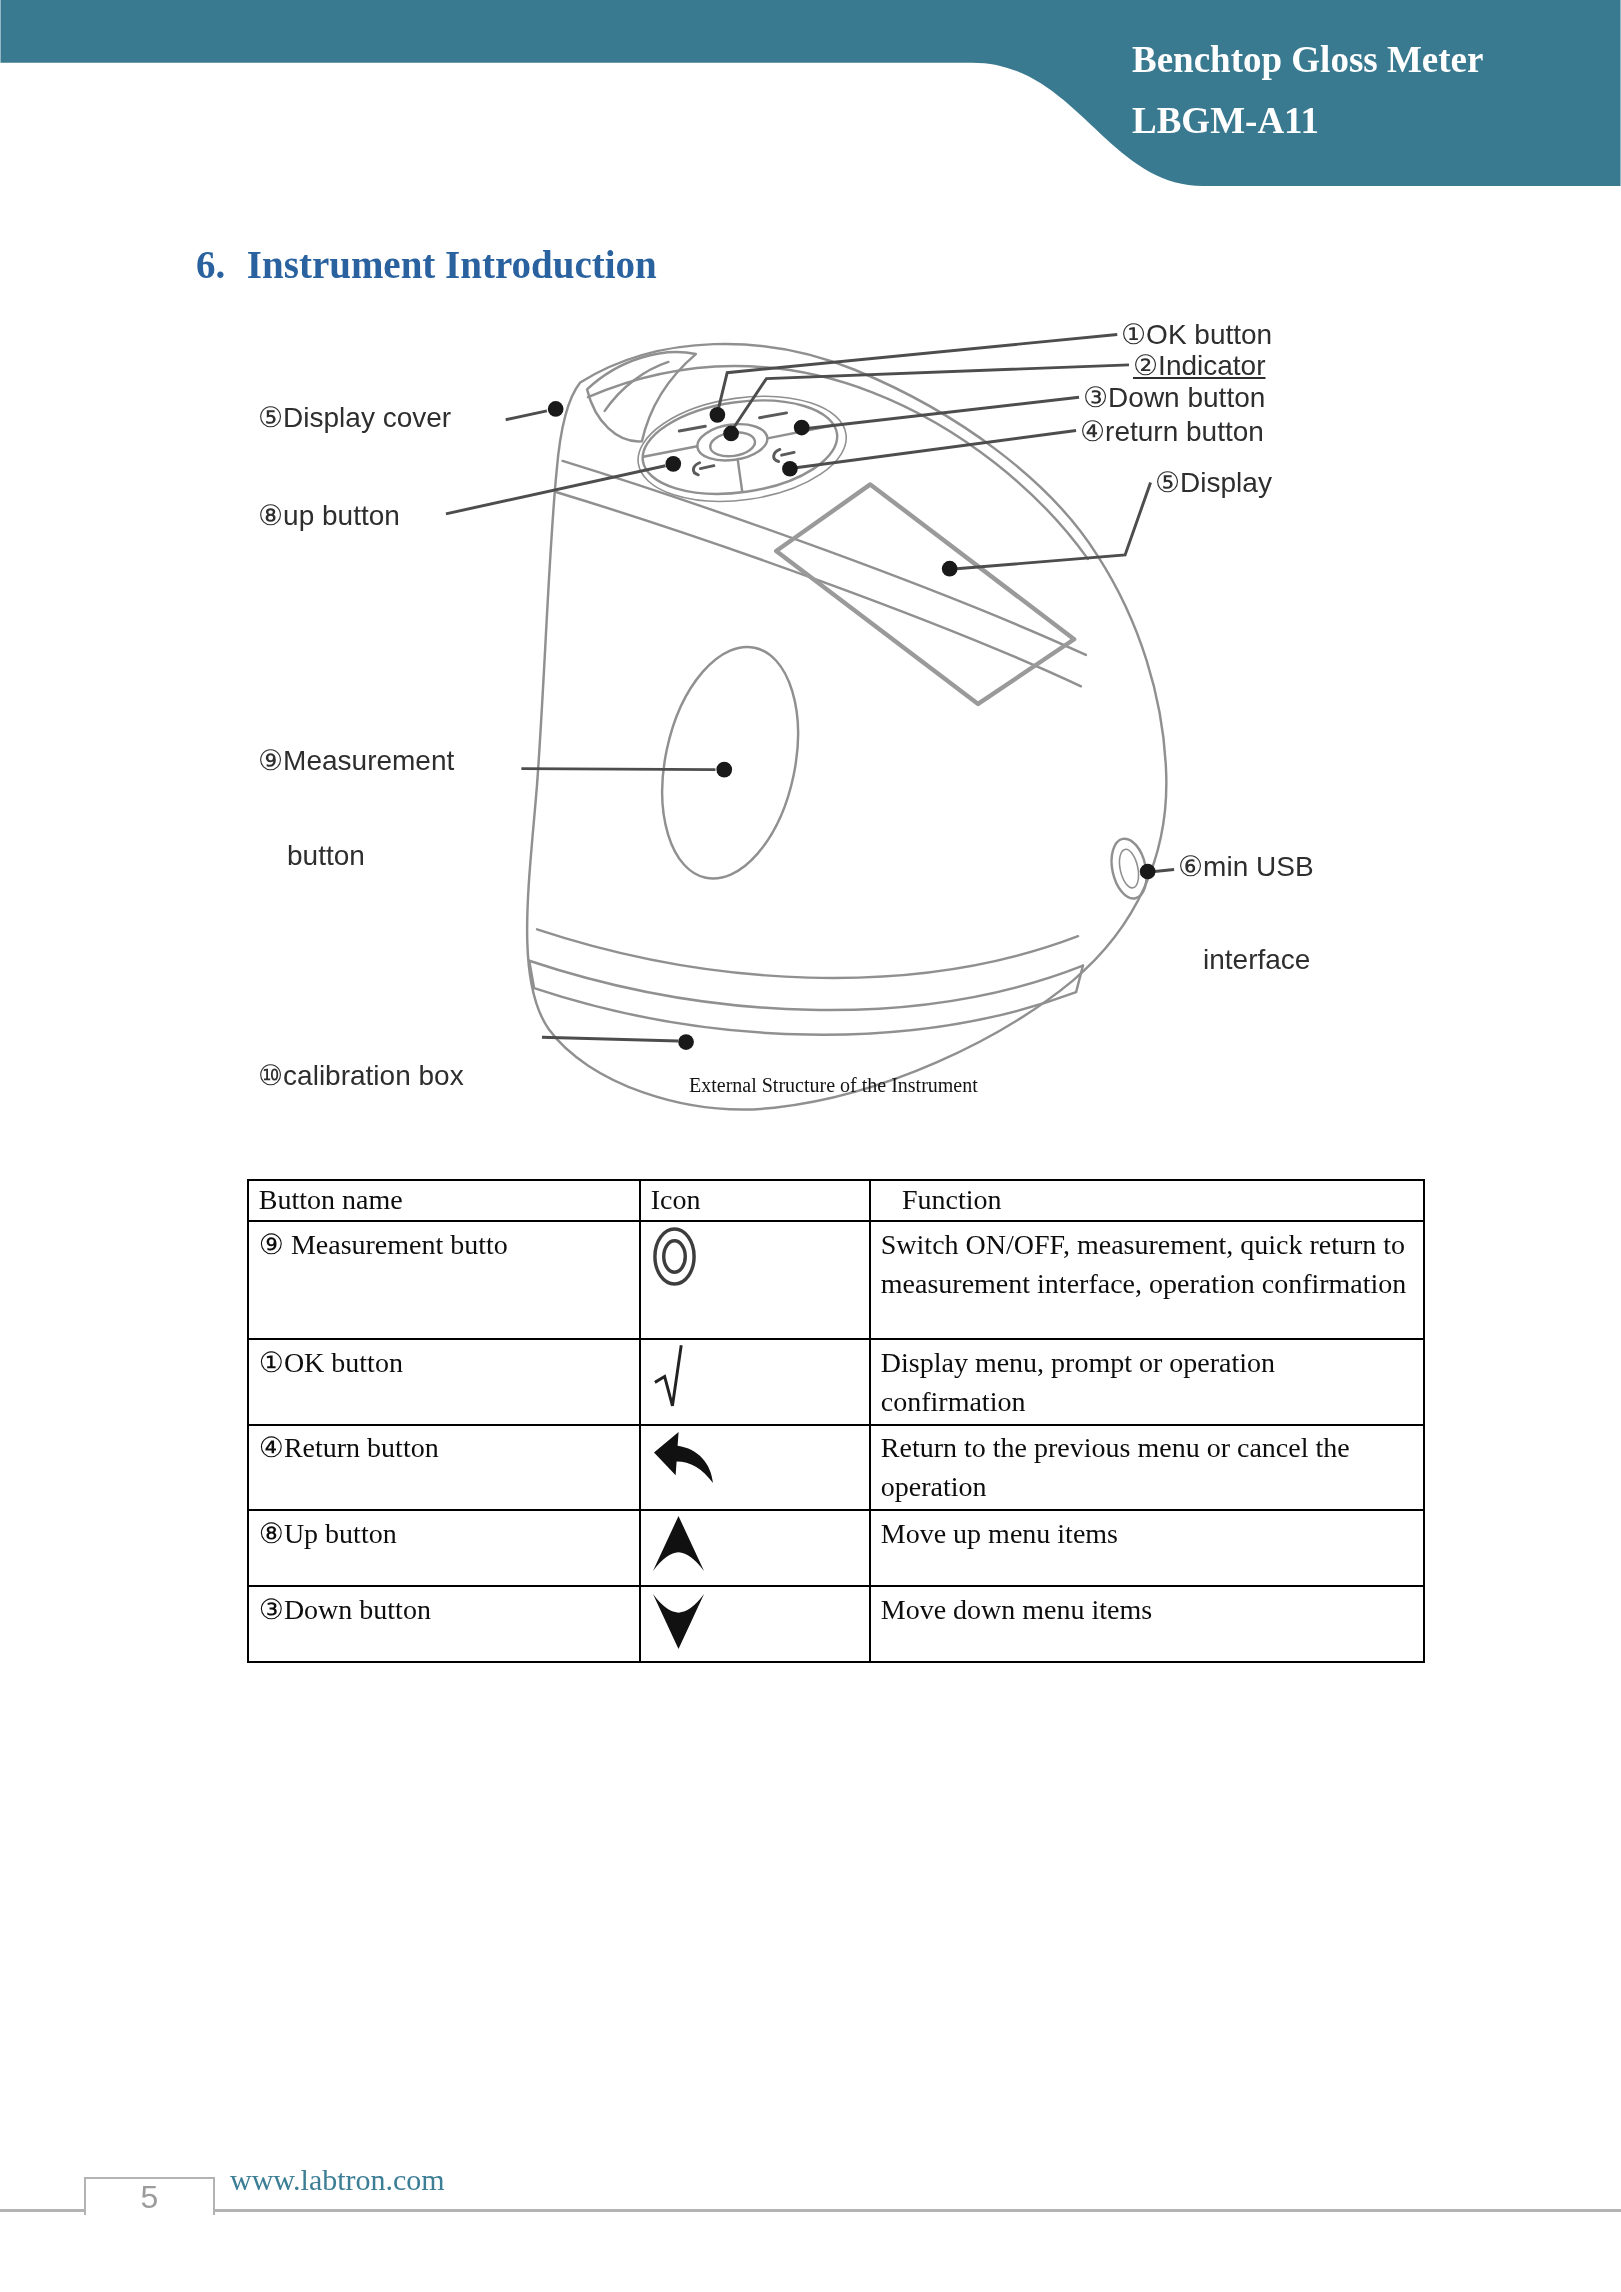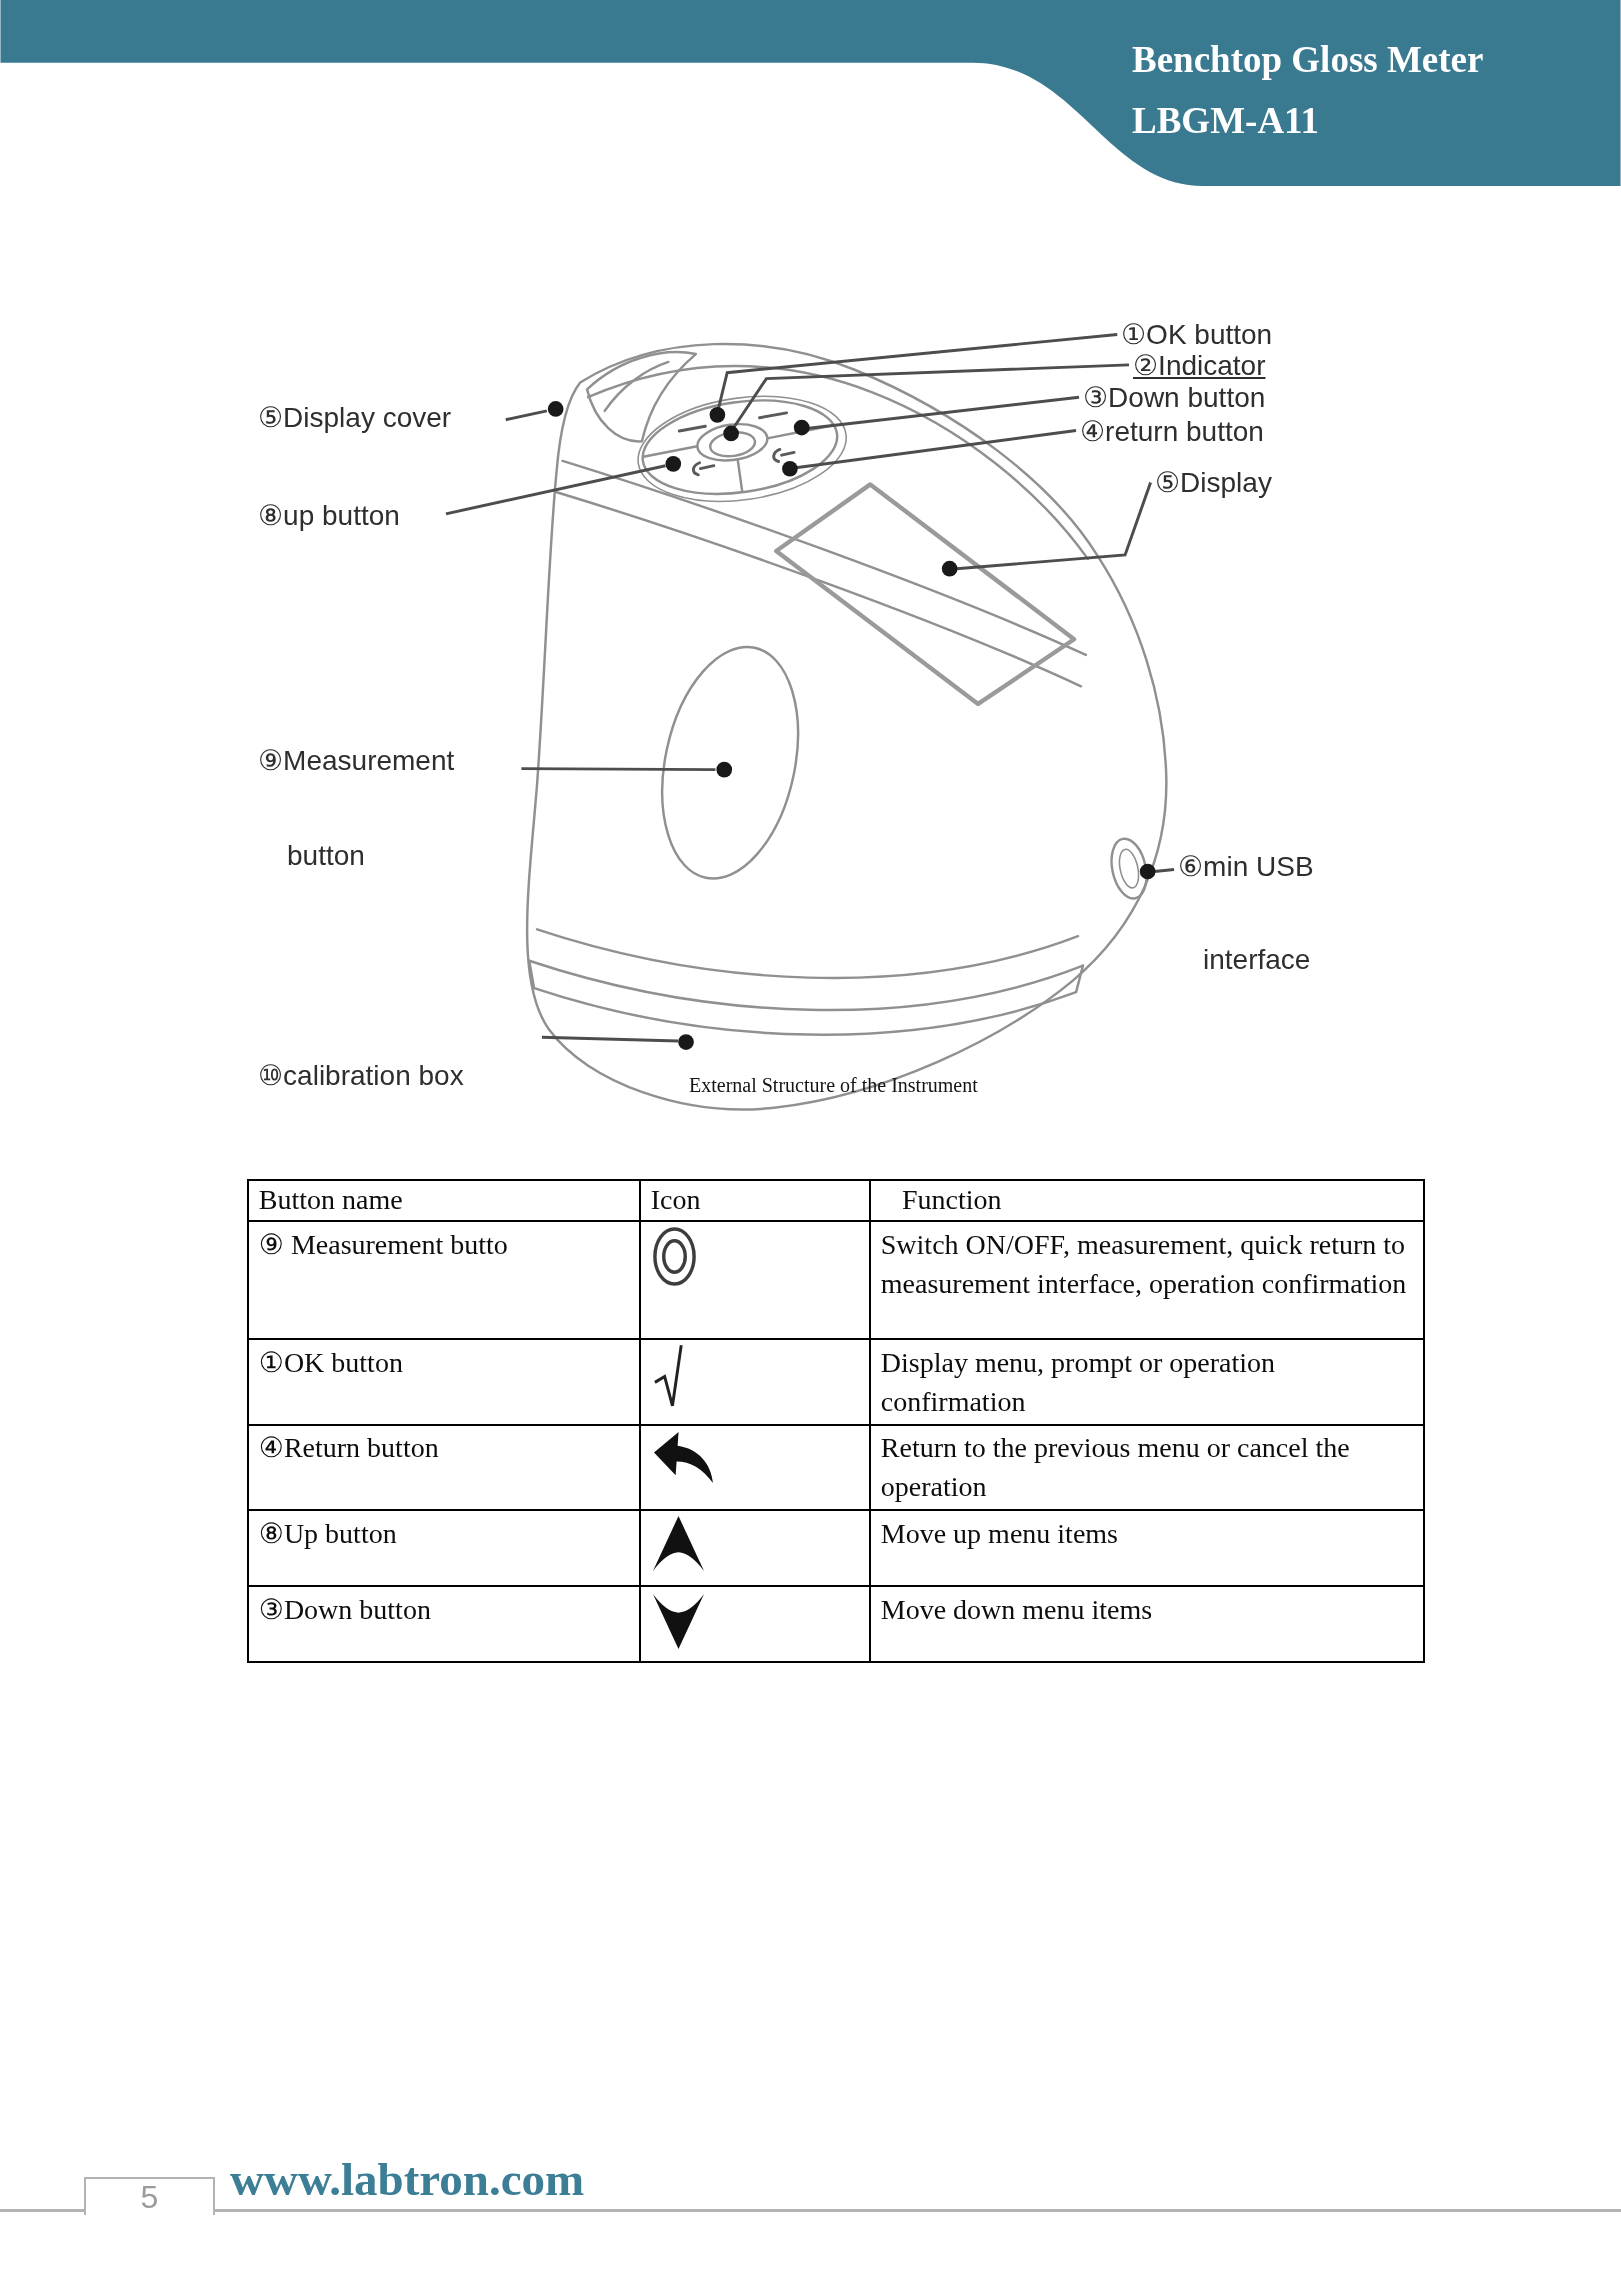--- a/index.html
+++ b/index.html
@@ -33,36 +33,39 @@
   td.fn{padding-right:29px;text-align:justify;line-height:39px;}
   td.nm{line-height:39px;}
   td.ic{padding-top:5.9px;}
 
   
   .foot-line{position:absolute;left:0;top:2209px;width:1621px;height:2.9px;background:#b3b3b3;}
   .page-tab{position:absolute;left:84px;top:2177px;width:131px;height:38px;background:#ffffff;
             border:2.9px solid #b3b3b3;border-bottom:none;box-sizing:border-box;
             text-align:center;font-family:"Liberation Sans","DejaVu Sans",sans-serif;
             font-size:32px;line-height:37px;color:#9b9b9b;}
-  .site{position:absolute;left:230px;top:2158px;color:#3c7e95;font-weight:bold;
-        font-size:47px;line-height:43px;white-space:nowrap;}
+  .site{position:absolute;left:230px;top:2158px;color:#3c7e95;font-weight:normal;
+        font-size:30px;line-height:43px;white-space:nowrap;}
 </style>
 </head>
 <body>
 
 <div class="page">
 
   <svg class="hdr-svg" width="1621" height="191" viewBox="0 0 1654 195">
     <path d="M0,0 H1654 V190 H1228 C1130,190 1098,64 992,64 H0 Z" fill="#3a7a90"></path>
   </svg>
   <div class="hdr-title">
     <div>Benchtop Gloss Meter</div>
     <div>LBGM-A11</div>
   </div>
 
+  <div class="sec-head">
+    <span class="num">6.</span><span>Instrument Introduction</span>
+  </div>
 
   <svg class="abs" style="left:0;top:0;" width="1621" height="1157" viewBox="0 0 1654 1180">
     <g fill="none" stroke="#909090" stroke-width="2.5" stroke-linecap="round" stroke-linejoin="round">
 
       <path d="M592,390 C672,340 782,340 872,377 C977,420 1072,490 1120,567
                C1162,632 1188,712 1190,792 C1192,872 1160,945 1095,1000
                C1020,1062 900,1118 790,1130 C700,1140 600,1105 560,1050
                C525,1000 540,900 548,800 C556,690 560,560 568,480 C572,432 580,405 592,390 Z"></path>
       <path d="M600,405 C700,362 800,365 890,400 C980,435 1060,500 1110,570"></path>
 

